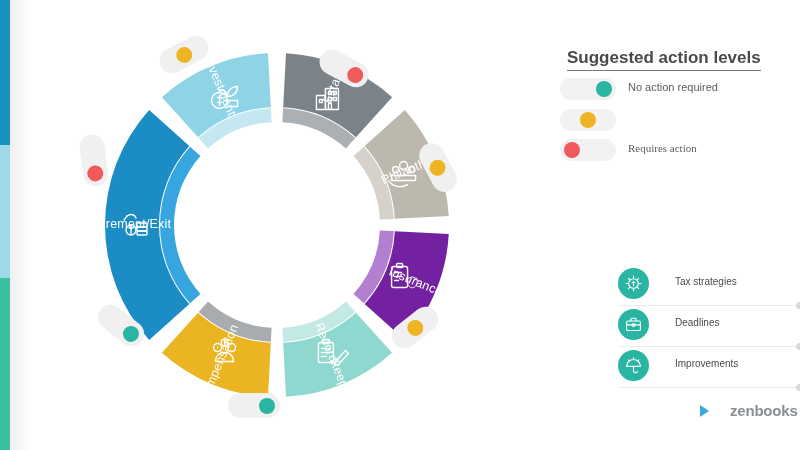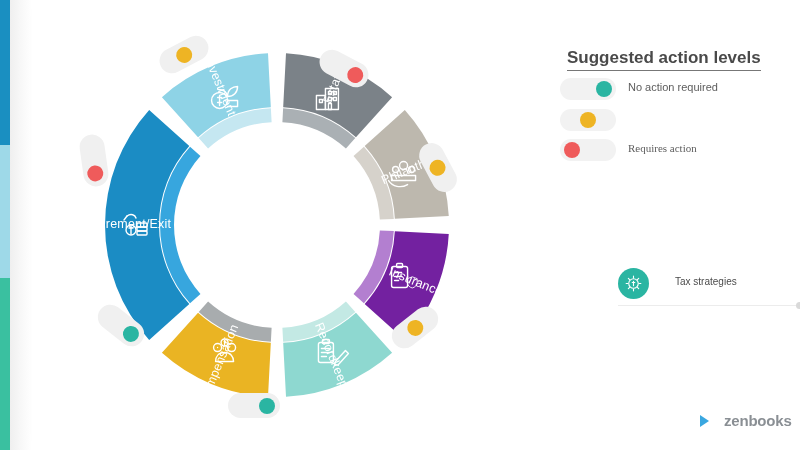--- a/index.html
+++ b/index.html
@@ -91,21 +91,21 @@
   }
   .action-rule {
     position: absolute; left: 0; right: 0; bottom: 0; height: 1px; background: #ececec;
   }
   .action-rule::after {
     content: ""; position: absolute; right: -3px; top: -3px;
     width: 7px; height: 7px; border-radius: 50%; background: #d9d9d9;
   }
 
   
-  #logo { position: absolute; left: 210px; top: 412px; display: flex; align-items: center; gap: 15px; }
+  #logo { position: absolute; left: 210px; top: 402px; display: flex; align-items: center; gap: 21px; }
   #logo .tri {
     width: 0; height: 0;
     border-left: 9px solid #3aa7e0;
     border-top: 6px solid transparent;
     border-bottom: 6px solid transparent;
   }
   #logo .word { font-size: 15px; font-weight: bold; color: #8a8f94; letter-spacing: -0.2px; }
 </style>
 </head>
 <body>
@@ -249,20 +249,43 @@
           <span class="action-ico">
             <svg width="19" height="19" viewBox="0 0 22 22" fill="none" stroke="#ffffff" stroke-width="1.3" stroke-linecap="round" stroke-linejoin="round">
               <circle cx="11" cy="11" r="5.5"></circle>
               <path d="M11,2.5 v2 M11,17.5 v2 M2.5,11 h2 M17.5,11 h2 M5,5 l1.5,1.5 M15.5,15.5 L17,17 M17,5 l-1.5,1.5 M6.5,15.5 L5,17"></path>
               <path d="M11,8.5 v5 M9.5,9.8 h3"></path>
             </svg>
           </span>
           <span class="action-label">Tax strategies</span>
           <span class="action-rule"></span>
         </div>
+        <div class="action-row">
+          <span class="action-ico">
+            <svg width="19" height="19" viewBox="0 0 22 22" fill="none" stroke="#ffffff" stroke-width="1.3" stroke-linecap="round" stroke-linejoin="round">
+              <rect x="3" y="7" width="16" height="11" rx="1.6"></rect>
+              <path d="M8,7 V5.2 a1.4,1.4 0 0 1 1.4,-1.4 h3.2 A1.4,1.4 0 0 1 14,5.2 V7"></path>
+              <path d="M3,11.5 h16"></path>
+              <rect x="9.6" y="10.2" width="2.8" height="2.8" rx="0.6"></rect>
+            </svg>
+          </span>
+          <span class="action-label">Deadlines</span>
+          <span class="action-rule"></span>
+        </div>
+        <div class="action-row">
+          <span class="action-ico">
+            <svg width="19" height="19" viewBox="0 0 22 22" fill="none" stroke="#ffffff" stroke-width="1.3" stroke-linecap="round" stroke-linejoin="round">
+              <path d="M3,12 a8,8 0 0 1 16,0 z"></path>
+              <path d="M11,12 v5.5 a2.2,2.2 0 0 0 4.4,0"></path>
+              <path d="M11,2 v2 M5,4.5 l1,1.5 M17,4.5 l-1,1.5"></path>
+            </svg>
+          </span>
+          <span class="action-label">Improvements</span>
+          <span class="action-rule"></span>
+        </div>
       </div>
 
     <div id="logo">
       <span class="tri"></span>
       <span class="word">zenbooks</span>
     </div>
   </div>
 </div>
 
 </body></html>

